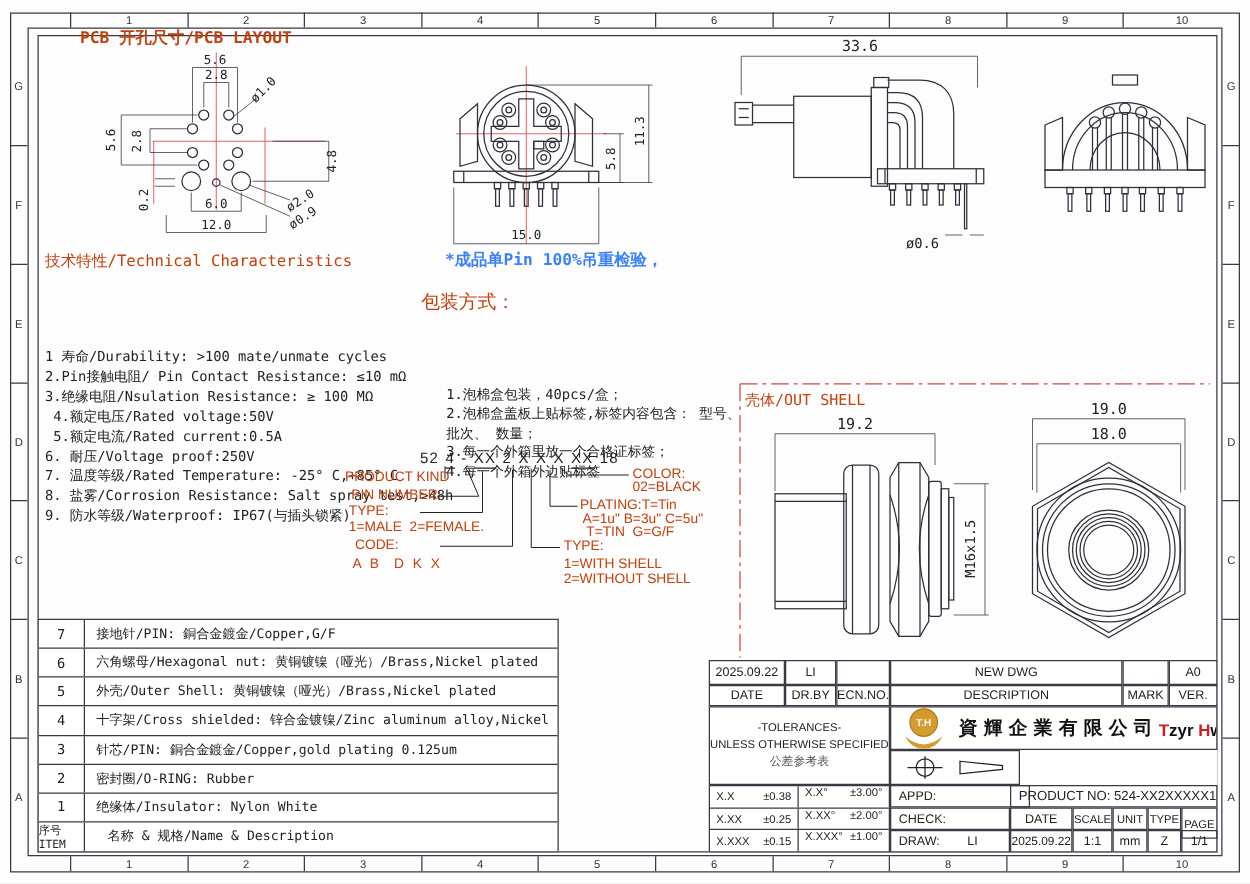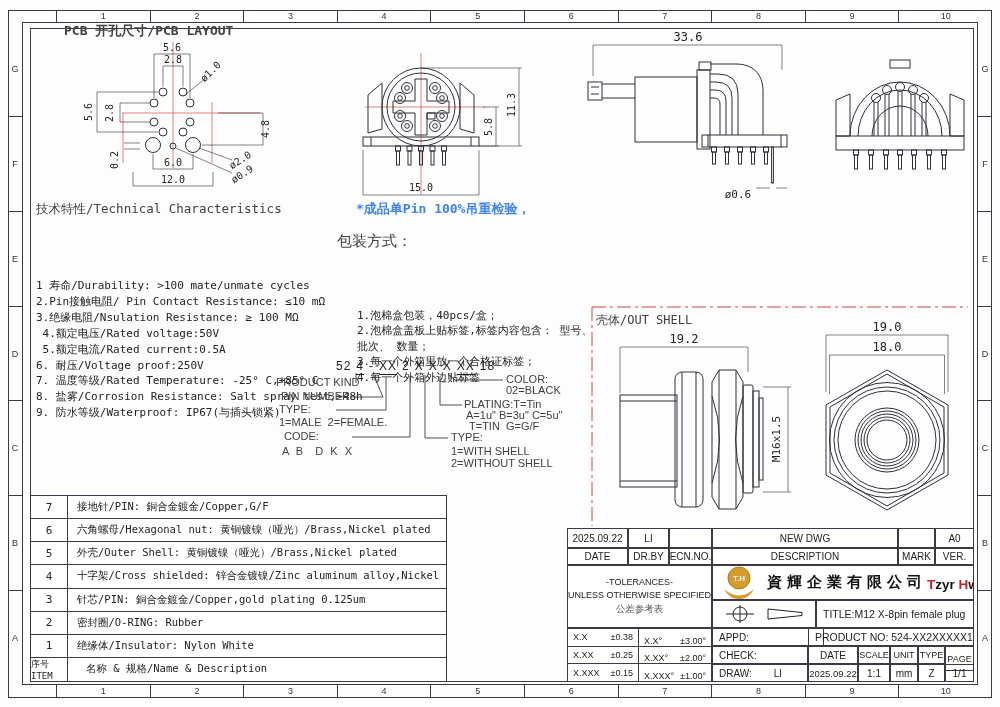--- a/index.html
+++ b/index.html
@@ -7,21 +7,21 @@
         font-family:"Liberation Sans",sans-serif;color:#222}
   .cad{font-family:"DejaVu Sans Mono",monospace}
   .rect{position:absolute;border:1px solid #3a3a46;box-sizing:border-box}
   .band{position:absolute;display:flex;box-sizing:border-box}
   .band .bcell{flex:1;display:flex;align-items:center;justify-content:center;
                font-size:9px;color:#333;border-right:1px solid #3a3a46;box-sizing:border-box}
   .band .bcell:last-child{border-right:none}
   .vband{flex-direction:column}
   .vband .bcell{border-right:none;border-bottom:1px solid #3a3a46}
   .vband .bcell:last-child{border-bottom:none}
-  .lbl{position:absolute;font-size:11px;line-height:1.05;white-space:pre;color:#404040}
+  .lbl{position:absolute;font-size:11px;line-height:1.05;white-space:pre;color:#c2410c}
   .redtext{color:#3b82f6;font-weight:bold}
   .list{position:absolute;white-space:pre;color:#222}
   .tech-line{font-size:11px;line-height:15.9px}
   .pack-line{font-size:11px;line-height:15.4px}
   
   .ptable{position:absolute;left:30px;top:495px;width:417px;height:187px;display:flex;
           flex-direction:column;border:1px solid #3a3a46;box-sizing:border-box;background:#fff}
   .parts-row{flex:1;display:flex;border-bottom:1px solid #3a3a46;box-sizing:border-box}
   .parts-row:last-child{border-bottom:none}
   .pt-no{width:37px;display:flex;align-items:center;justify-content:center;font-size:11px;
@@ -34,21 +34,21 @@
   .tblock{position:absolute;left:567px;top:528px;width:407px;height:154px;background:#fff}
   .cell{position:absolute;border:1px solid #3a3a46;box-sizing:border-box;display:flex;
         align-items:center;justify-content:center;font-size:10px;overflow:hidden;white-space:pre}
   .cell.left{justify-content:flex-start;padding-left:6px}
   .tol-rows{position:absolute;left:0;top:100px;width:145px;height:54px;display:flex;
             flex-direction:column;border:1px solid #3a3a46;box-sizing:border-box}
   .tol-row{flex:1;display:flex;border-bottom:1px solid #3a3a46;box-sizing:border-box}
   .tol-row:last-child{border-bottom:none}
   .ta{width:71px;display:flex;align-items:center;justify-content:space-between;
       padding:0 5px;border-right:1px solid #3a3a46;box-sizing:border-box;font-size:9px}
-  .tb{flex:1;display:flex;align-items:flex-end;justify-content:space-between;padding:0 5px;font-size:9px}
+  .tb{flex:1;display:flex;align-items:flex-start;justify-content:space-between;padding:0 5px;font-size:9px}
   .cn-name{font-size:15px;font-weight:bold;letter-spacing:5px;color:#111}
   .en-name{font-size:13.5px;font-weight:bold;color:#111}
   .en-red{color:#cc1f1f}
   .code-row{position:absolute;left:336px;top:359px;display:flex;gap:5px;font-size:12px;
             letter-spacing:1px;color:#222}
   .code-row .u{border-bottom:1px solid #222;padding-bottom:1px}
   svg{position:absolute;overflow:visible}
   .dimtxt{font:10px "DejaVu Sans Mono",monospace;fill:#222}
 </style>
 </head>
@@ -541,21 +541,20 @@
     <div class="cell" style="left:145px;top:72px;width:104px;height:28px">
       <svg width="96" height="24" viewBox="0 0 96 24" style="position:static">
         <g fill="none" stroke="#222" stroke-width="1">
           <circle cx="24" cy="12" r="7"></circle>
           <line x1="10" y1="12" x2="38" y2="12"></line>
           <line x1="24" y1="3" x2="24" y2="21"></line>
           <path d="M52,7 L86,10.5 V13.5 L52,17 Z"></path>
         </g>
       </svg>
     </div>
-    <div class="cell left" style="left:249px;top:72px;width:158px;height:28px;font-size:10.5px"><span>TITLE:</span><span>M12 X-8pin female plug</span></div>
 
     <div class="cell left" style="left:145px;top:100px;width:112px;height:18px">APPD:</div>
     <div class="cell left" style="left:241px;top:100px;width:166px;height:18px;font-size:10.5px">PRODUCT NO: 524-XX2XXXXX18</div>
 
     <div class="cell left" style="left:145px;top:118px;width:96px;height:18px">CHECK:</div>
     <div class="cell" style="left:241px;top:118px;width:50px;height:18px">DATE</div>
     <div class="cell" style="left:291px;top:118px;width:32px;height:18px;font-size:9px">SCALE</div>
     <div class="cell" style="left:323px;top:118px;width:28px;height:18px;font-size:9px">UNIT</div>
     <div class="cell" style="left:351px;top:118px;width:27px;height:18px;font-size:9px">TYPE</div>
     <div class="cell" style="left:378px;top:118px;width:29px;height:25px;font-size:9px">PAGE</div>

